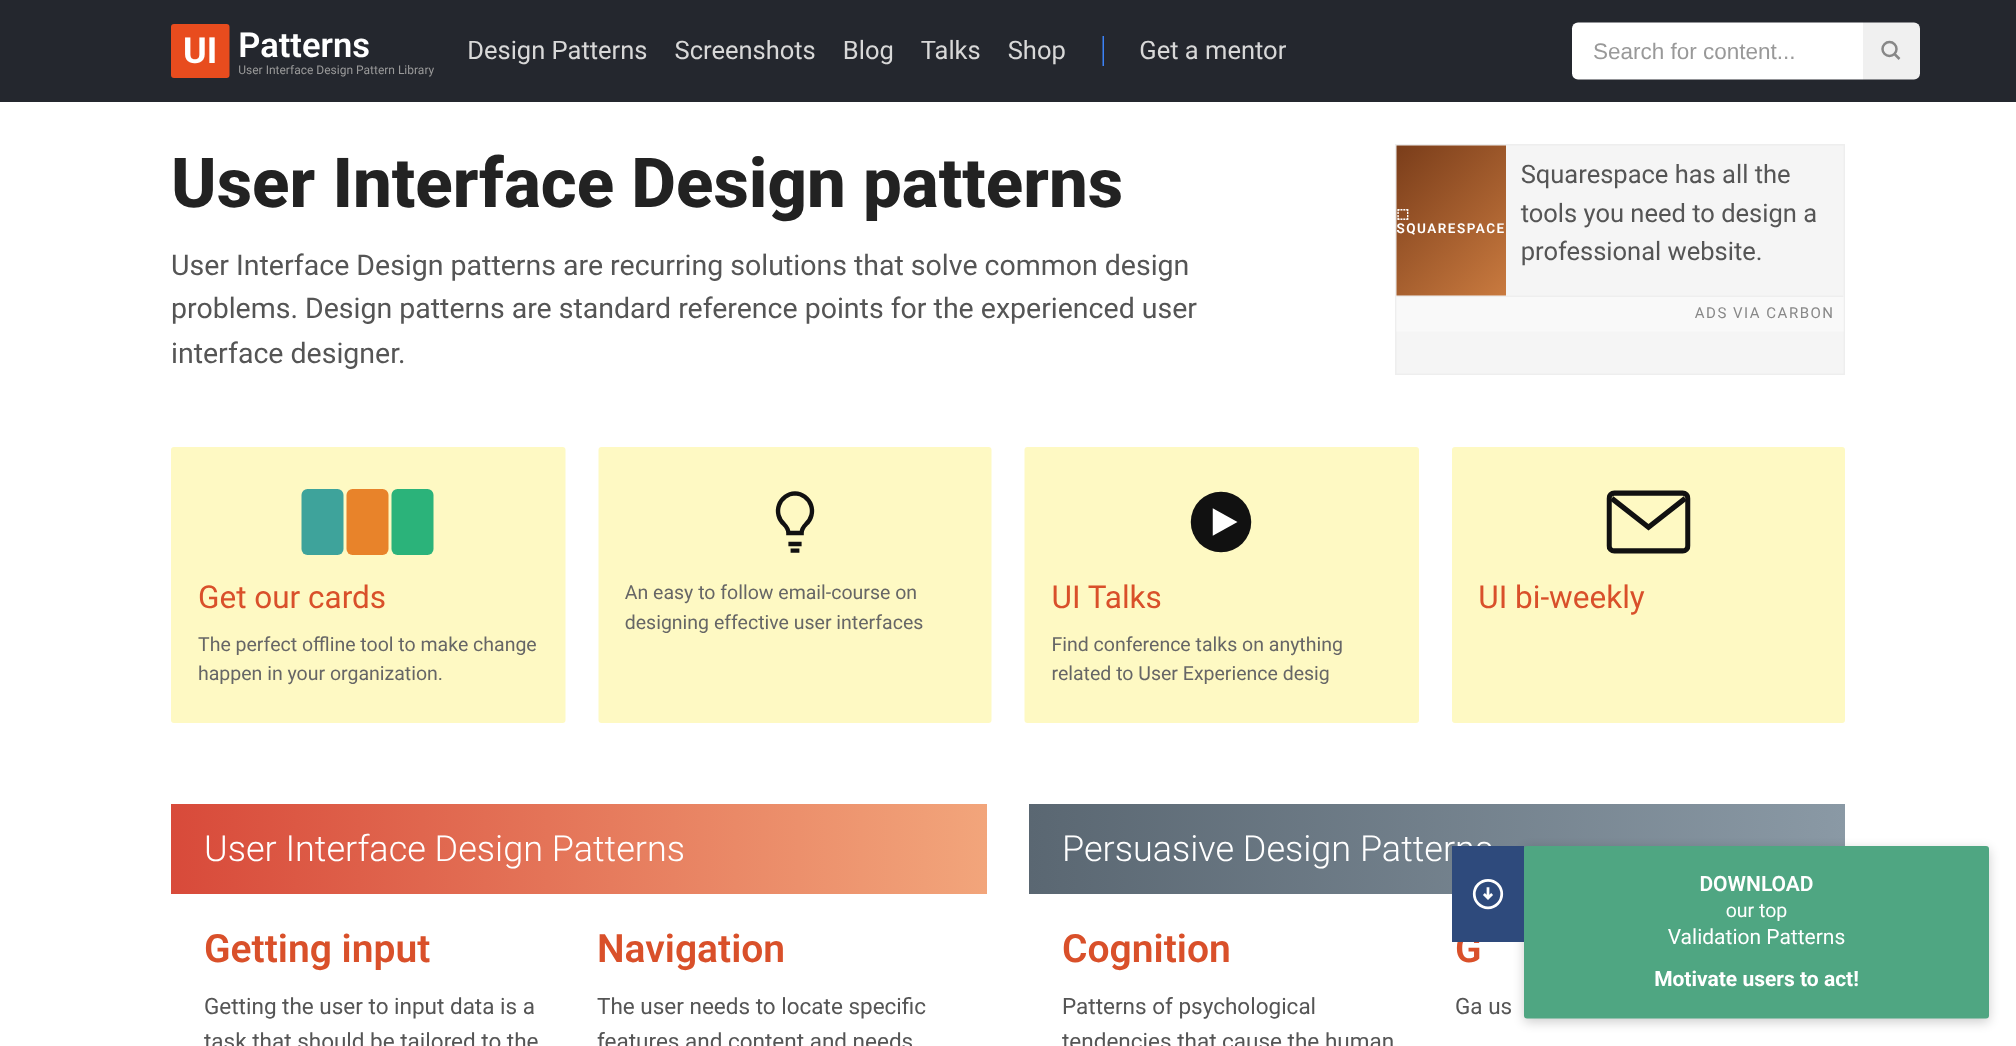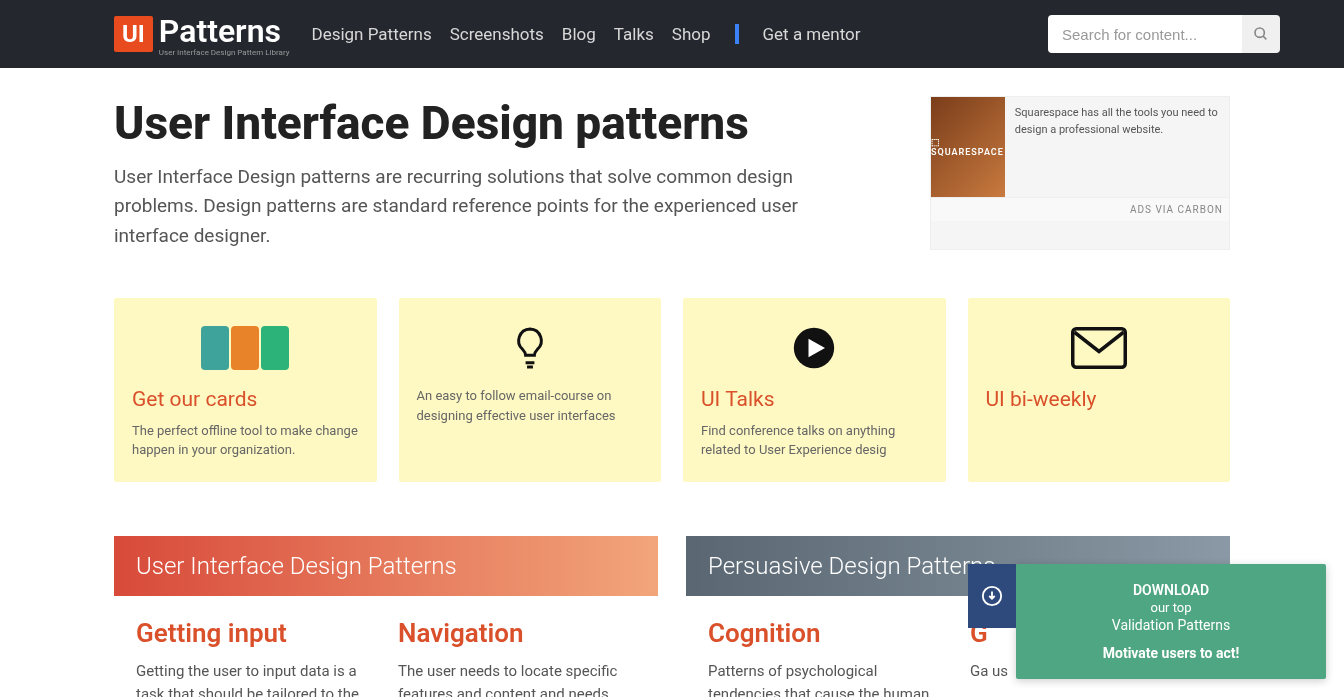--- a/index.html
+++ b/index.html
@@ -1,37 +1,37 @@
 <!DOCTYPE html>
 <html><head>
 <meta charset="utf-8">
 <style>
 *{margin:0;padding:0;box-sizing:border-box}
 body{font-family:-apple-system,BlinkMacSystemFont,"Segoe UI",Roboto,sans-serif;background:#fff;color:#333;width:1344px;overflow-x:hidden}
 .header{background:#24272e;height:68px;display:flex;align-items:center;padding:0 0 0 114px}
 .logo{display:flex;align-items:center;margin-right:22px}
 .logo-ui{background:#e84c1e;color:#fff;font-weight:700;font-size:24px;padding:4px 8px;border-radius:2px}
-.logo-text{color:#fff;font-weight:600;font-size:32px;margin-left:6px}
+.logo-text{color:#fff;font-weight:600;font-size:23px;margin-left:6px}
 .logo-sub{font-size:8px;color:#999;display:block;margin-top:-2px;margin-left:6px}
 .nav{display:flex;gap:18px}
 .nav a{color:#d8d8d8;text-decoration:none;font-size:17px}
-.mentor{color:#d8d8d8;font-size:17px;margin-left:24px;padding-left:24px;border-left:4px solid #3b82f6}
+.mentor{color:#d8d8d8;font-size:17px;margin-left:24px;padding-left:24px;border-left:1px solid #3b82f6}
 .search-wrap{margin-left:auto;margin-right:64px;display:flex}
 .search-input{width:194px;height:38px;border:none;border-radius:4px 0 0 4px;padding:0 14px;font-size:15px;color:#333}
 .search-input::placeholder{color:#999}
 .search-btn{width:38px;height:38px;background:#f0f0f0;border:none;border-radius:0 4px 4px 0;display:flex;align-items:center;justify-content:center;cursor:pointer}
 .container{max-width:1116px;margin:0 auto;padding:0}
 .hero{display:flex;gap:28px;padding-top:28px}
 .hero-left{flex:1}
 .hero-title{font-size:46px;font-weight:800;color:#222;margin-bottom:12px}
 .hero-desc{font-size:19px;color:#555;line-height:1.55;max-width:700px}
 .ad-box{width:300px;background:#f5f5f5;border:1px solid #eee}
 .ad-top{display:flex}
 .ad-img{width:128px;height:100px;background:linear-gradient(135deg,#7a3d1a,#c97a3f);display:flex;align-items:center;justify-content:center;color:#fff;font-size:9px;font-weight:600;letter-spacing:1px}
-.ad-text{padding:8px 10px;font-size:11px;color:#555;line-height:1.5}
+.ad-text{padding:8px 10px;font-size:17px;color:#555;line-height:1.5}
 .ad-via{text-align:right;font-size:10px;color:#888;letter-spacing:1px;padding:6px;border-top:1px solid #eee;background:#f9f9f9}
 .promo-row{display:flex;gap:22px;margin-top:48px}
 .promo-card{flex:1;background:#fef9c3;padding:22px 18px;text-align:left;border-radius:2px}
 .promo-icon{height:56px;display:flex;align-items:center;justify-content:center;margin-bottom:10px}
 .cards-icon{display:flex;gap:2px}
 .mini-card{width:28px;height:44px;border-radius:4px}
 .promo-title{color:#d9502a;font-size:21px;font-weight:400;margin-bottom:8px;line-height:1.25}
 .promo-desc{font-size:13px;color:#666;line-height:1.5}
 .sections{display:flex;gap:28px;margin-top:54px}
 .section{flex:1}

